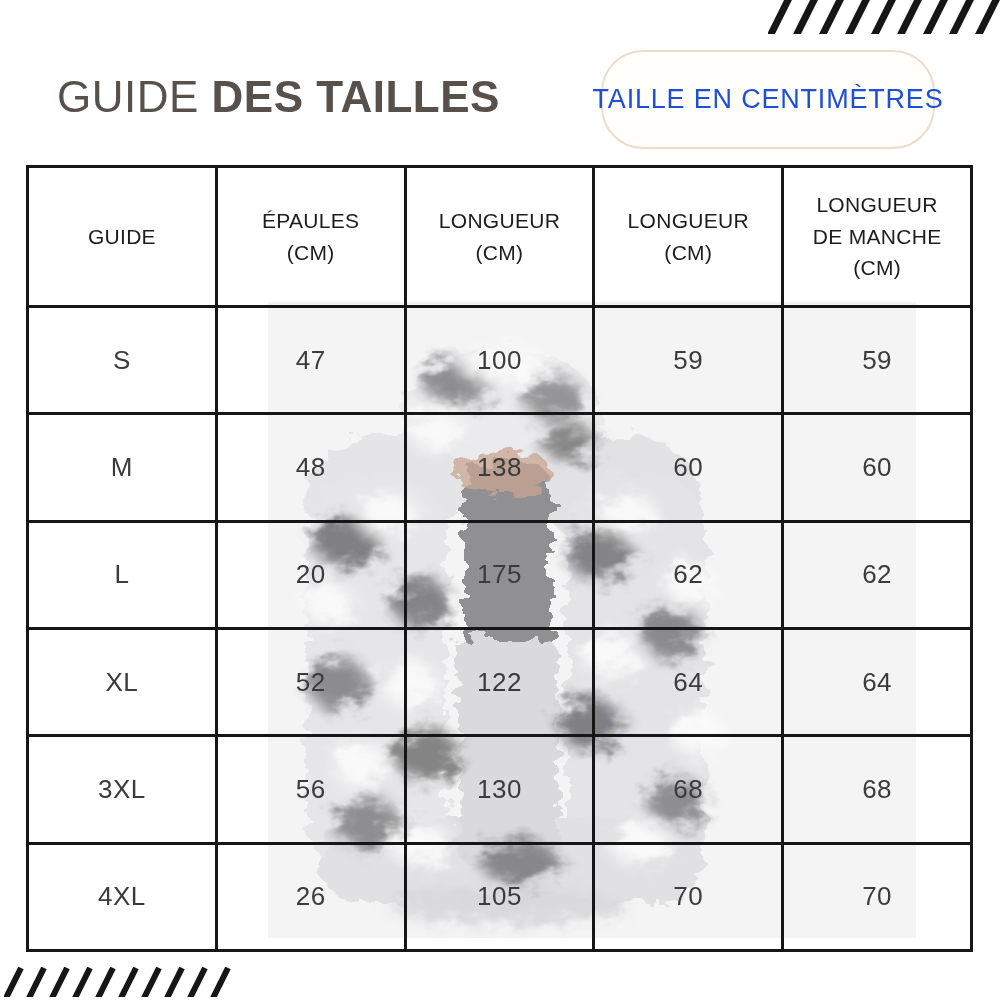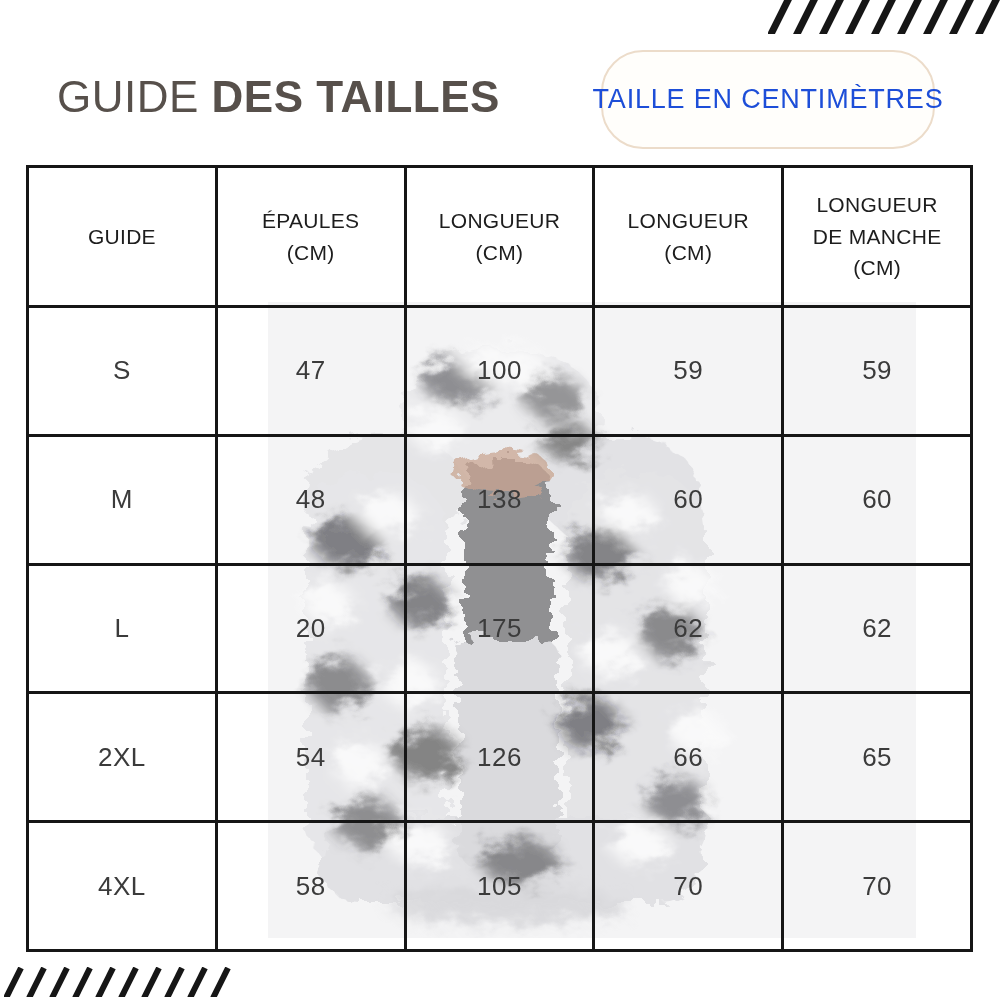--- a/index.html
+++ b/index.html
@@ -226,27 +226,34 @@
       <td>60</td>
     </tr>
     <tr>
       <td>L</td>
       <td>20</td>
       <td>175</td>
       <td>62</td>
       <td>62</td>
     </tr>
     <tr>
-      <td>2XL</td>
-      <td>54</td>
-      <td>126</td>
-      <td>66</td>
-      <td>65</td>
+      <td>XL</td>
+      <td>52</td>
+      <td>122</td>
+      <td>64</td>
+      <td>64</td>
+    </tr>
+    <tr>
+      <td>3XL</td>
+      <td>56</td>
+      <td>130</td>
+      <td>68</td>
+      <td>68</td>
     </tr>
     <tr>
       <td>4XL</td>
-      <td>58</td>
+      <td>26</td>
       <td>105</td>
       <td>70</td>
       <td>70</td>
     </tr>
   </tbody>
 </table>
 
 </body></html>

